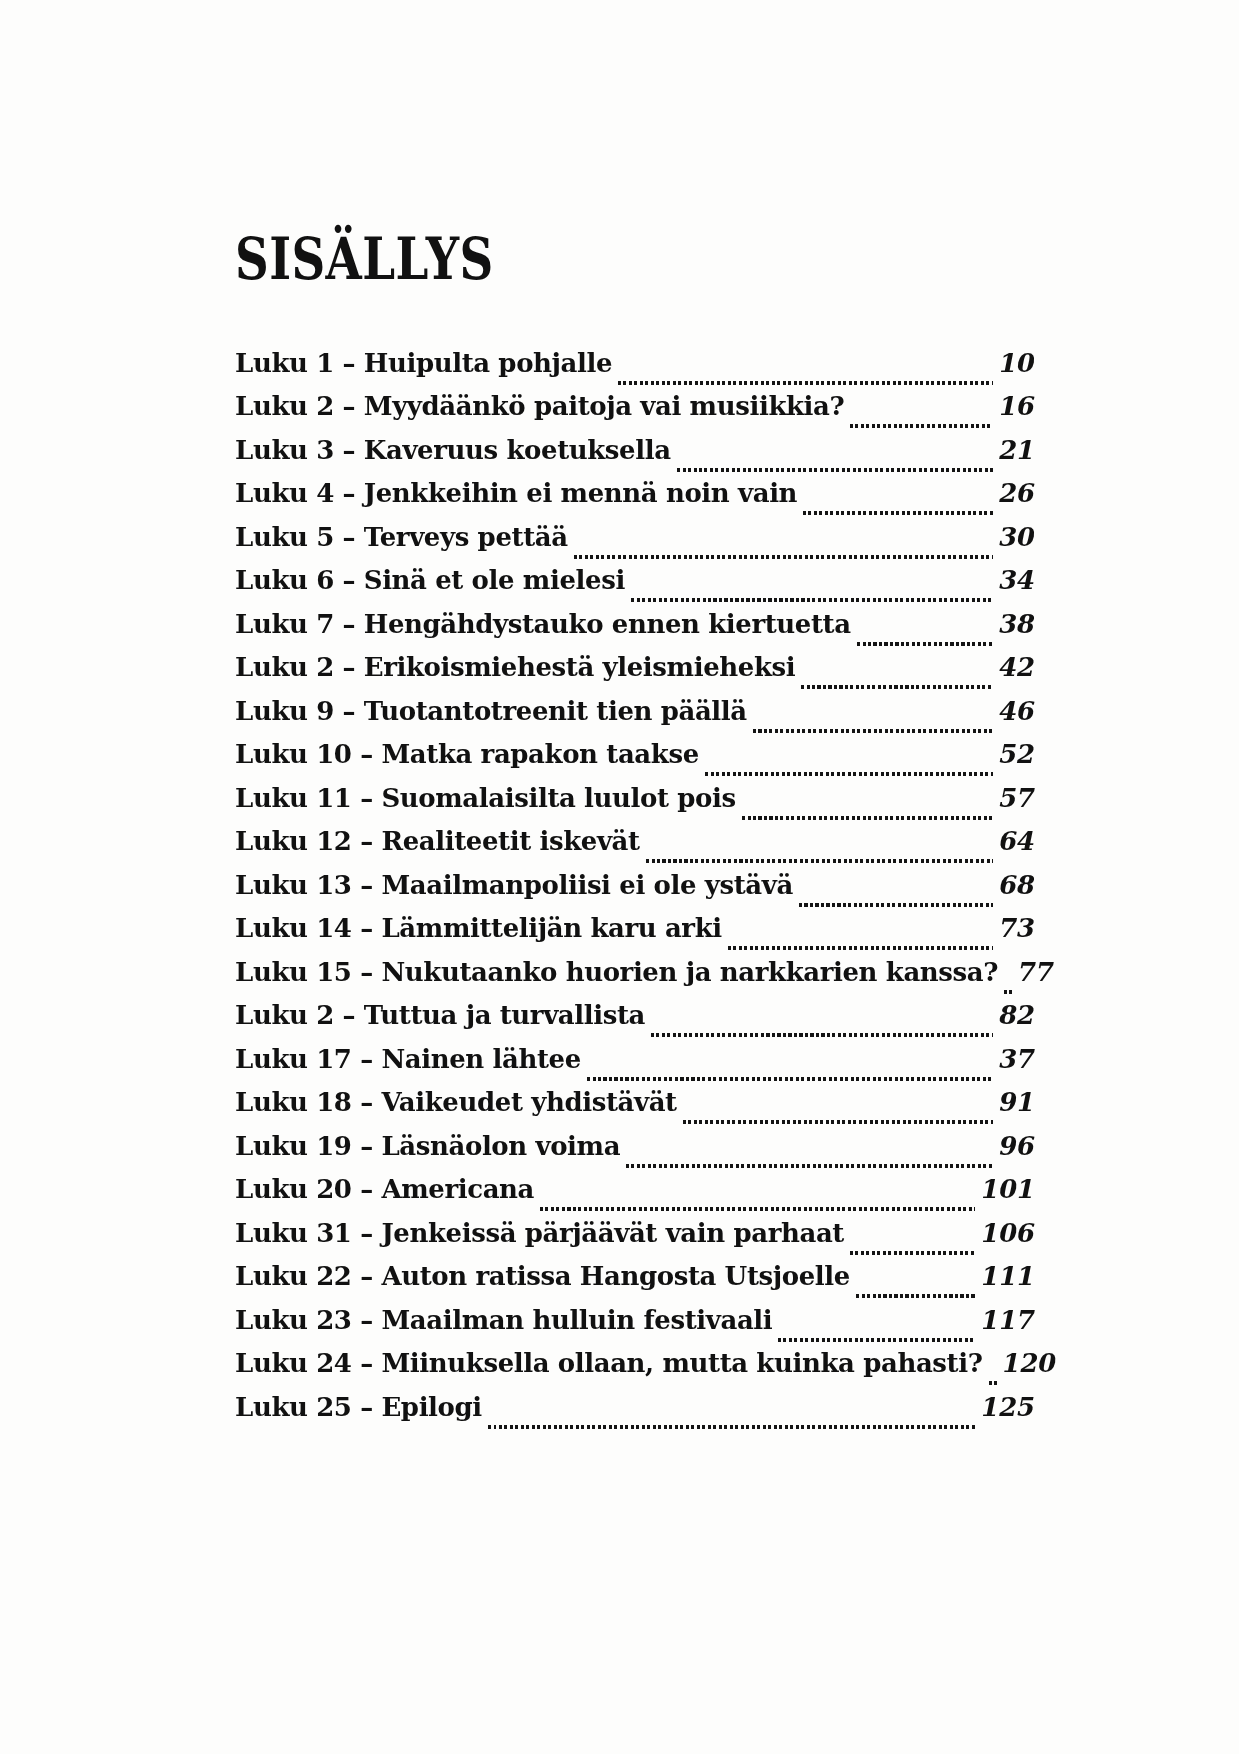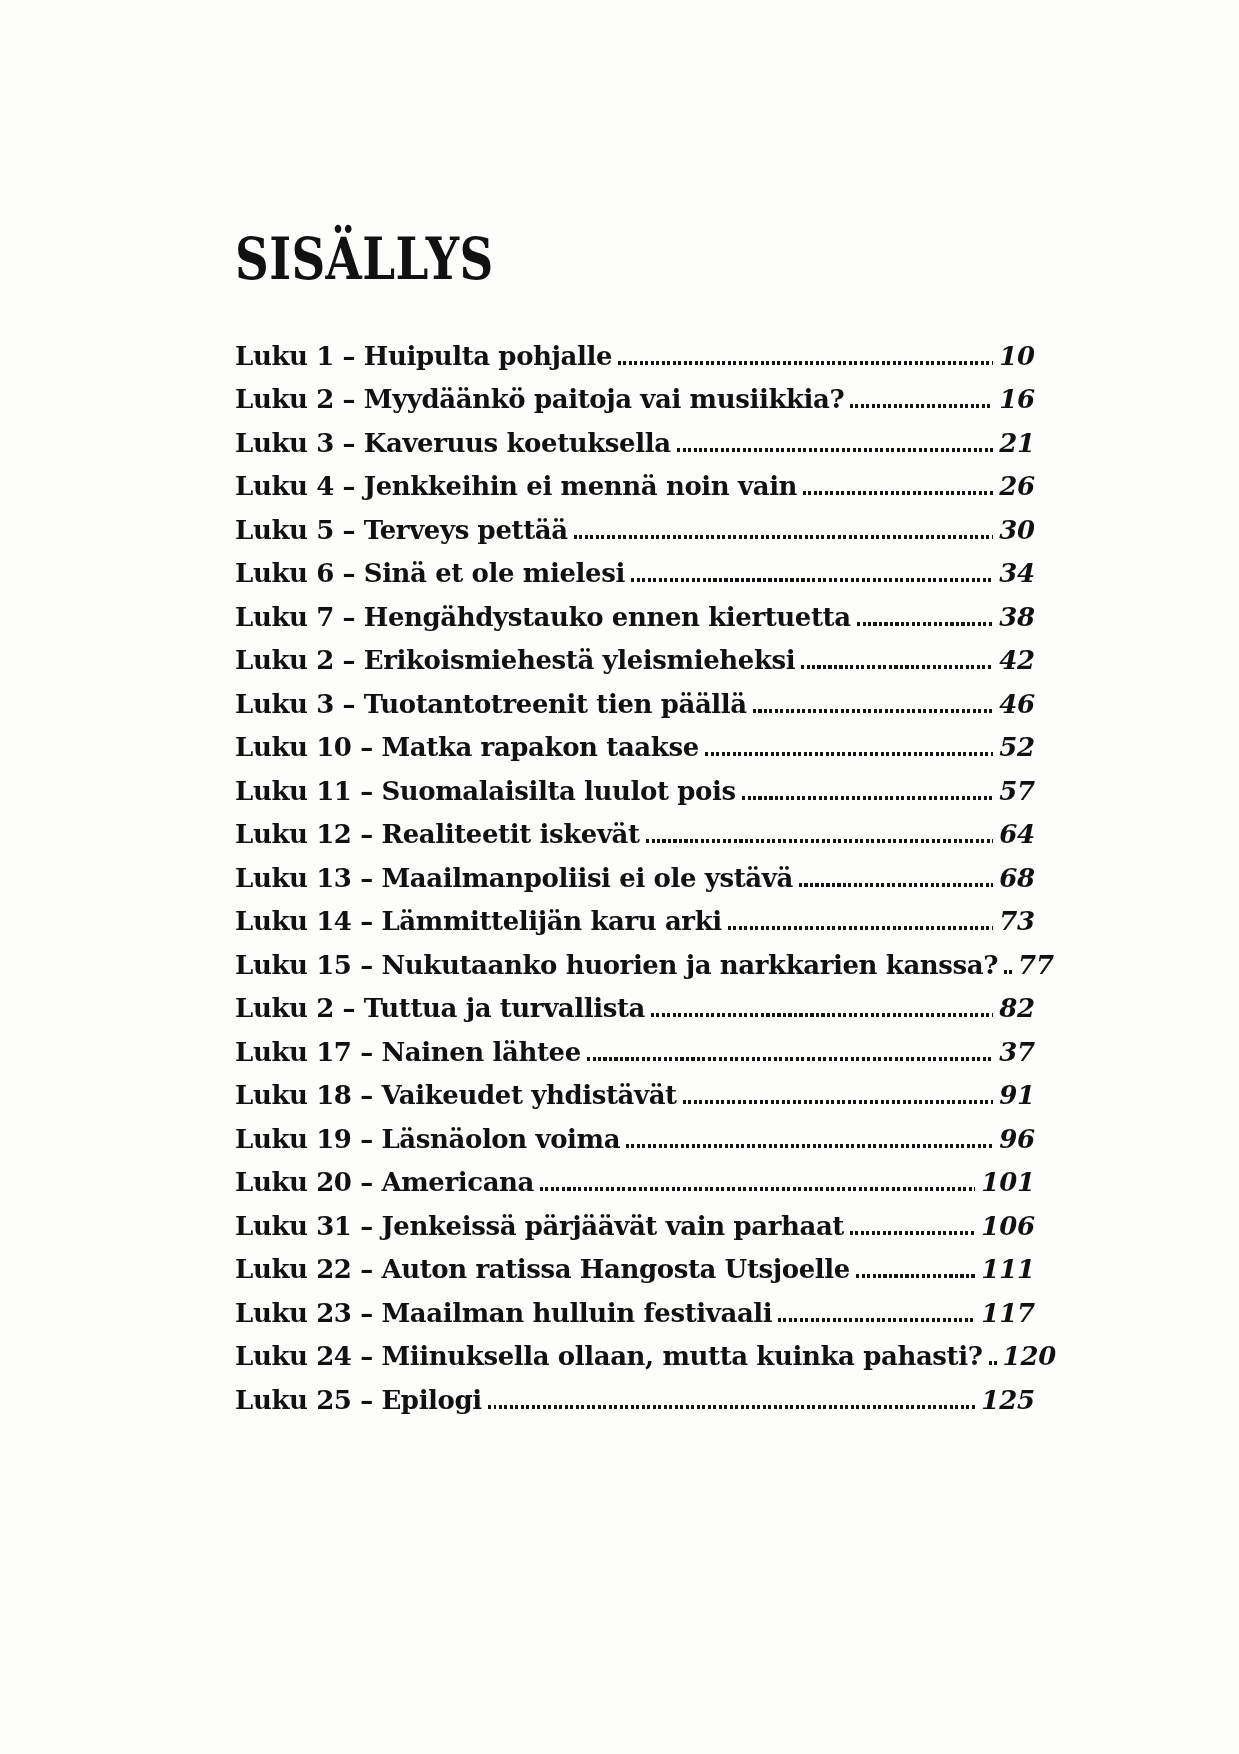--- a/index.html
+++ b/index.html
@@ -27,21 +27,21 @@
     font-size: 57px;
     font-weight: bold;
     line-height: 1;
     letter-spacing: 0.5px;
     transform: scaleX(0.82);
     transform-origin: left top;
     white-space: nowrap;
   }
   .toc-row {
     display: flex;
-    align-items: center;
+    align-items: flex-end;
     height: 43.5px;
     font-size: 26px;
     font-weight: bold;
   }
   .toc-label {
     white-space: nowrap;
     letter-spacing: -0.4px;
   }
   .toc-leader {
     flex: 1 1 auto;
@@ -107,21 +107,21 @@
     <span class="toc-page">38</span>
   </div>
 
   <div class="toc-row">
     <span class="toc-label">Luku 2 – Erikoismiehestä yleismieheksi</span>
     <span class="toc-leader"></span>
     <span class="toc-page">42</span>
   </div>
 
   <div class="toc-row">
-    <span class="toc-label">Luku 3 – Tuotantotreenit tien päällä</span>
+    <span class="toc-label">Luku 9 – Tuotantotreenit tien päällä</span>
     <span class="toc-leader"></span>
     <span class="toc-page">46</span>
   </div>
 
   <div class="toc-row">
     <span class="toc-label">Luku 10 – Matka rapakon taakse</span>
     <span class="toc-leader"></span>
     <span class="toc-page">52</span>
   </div>
 

